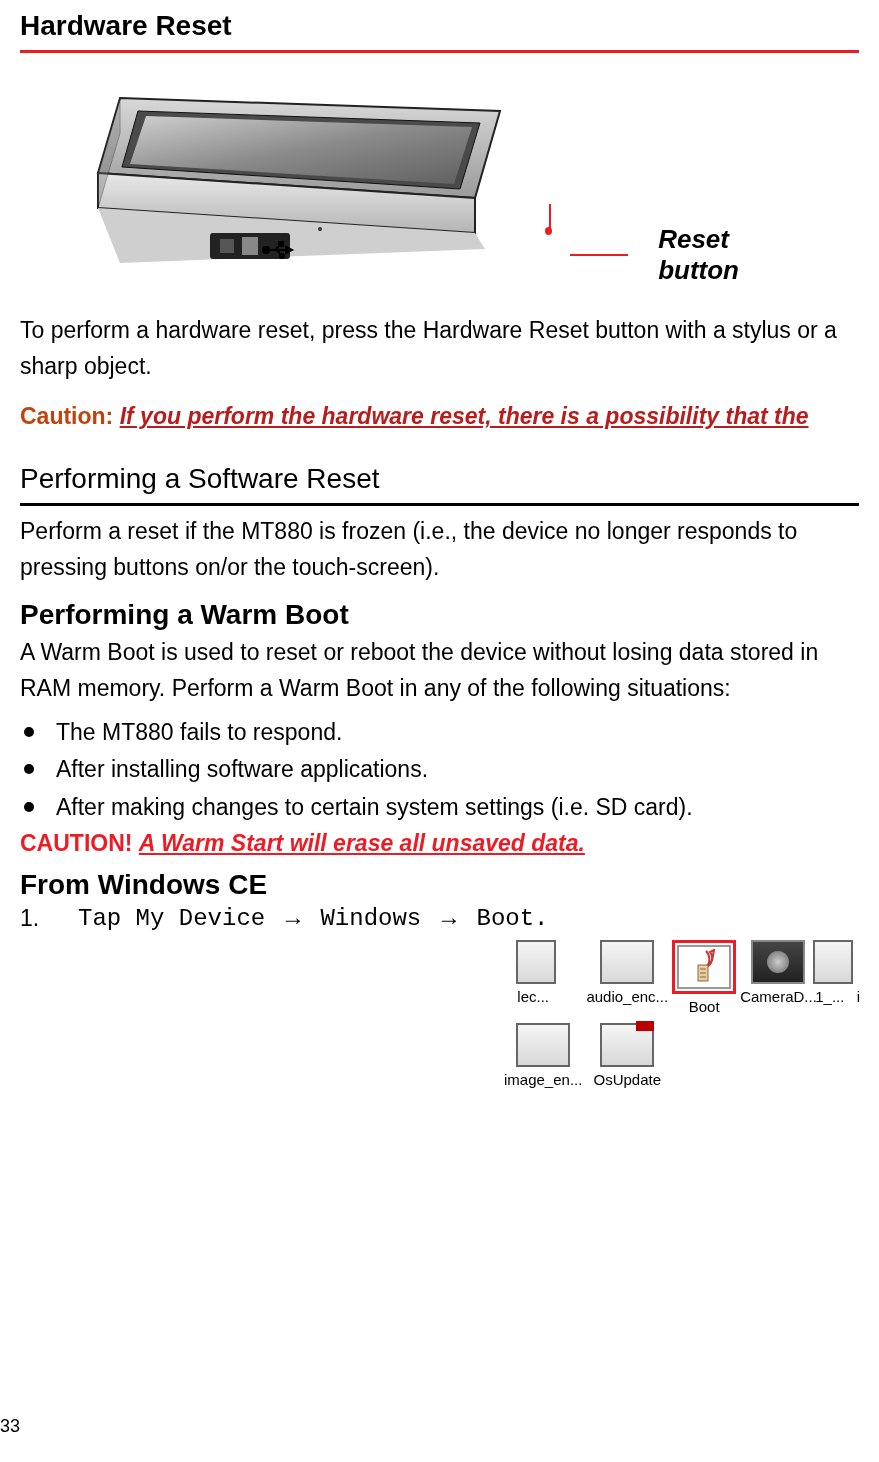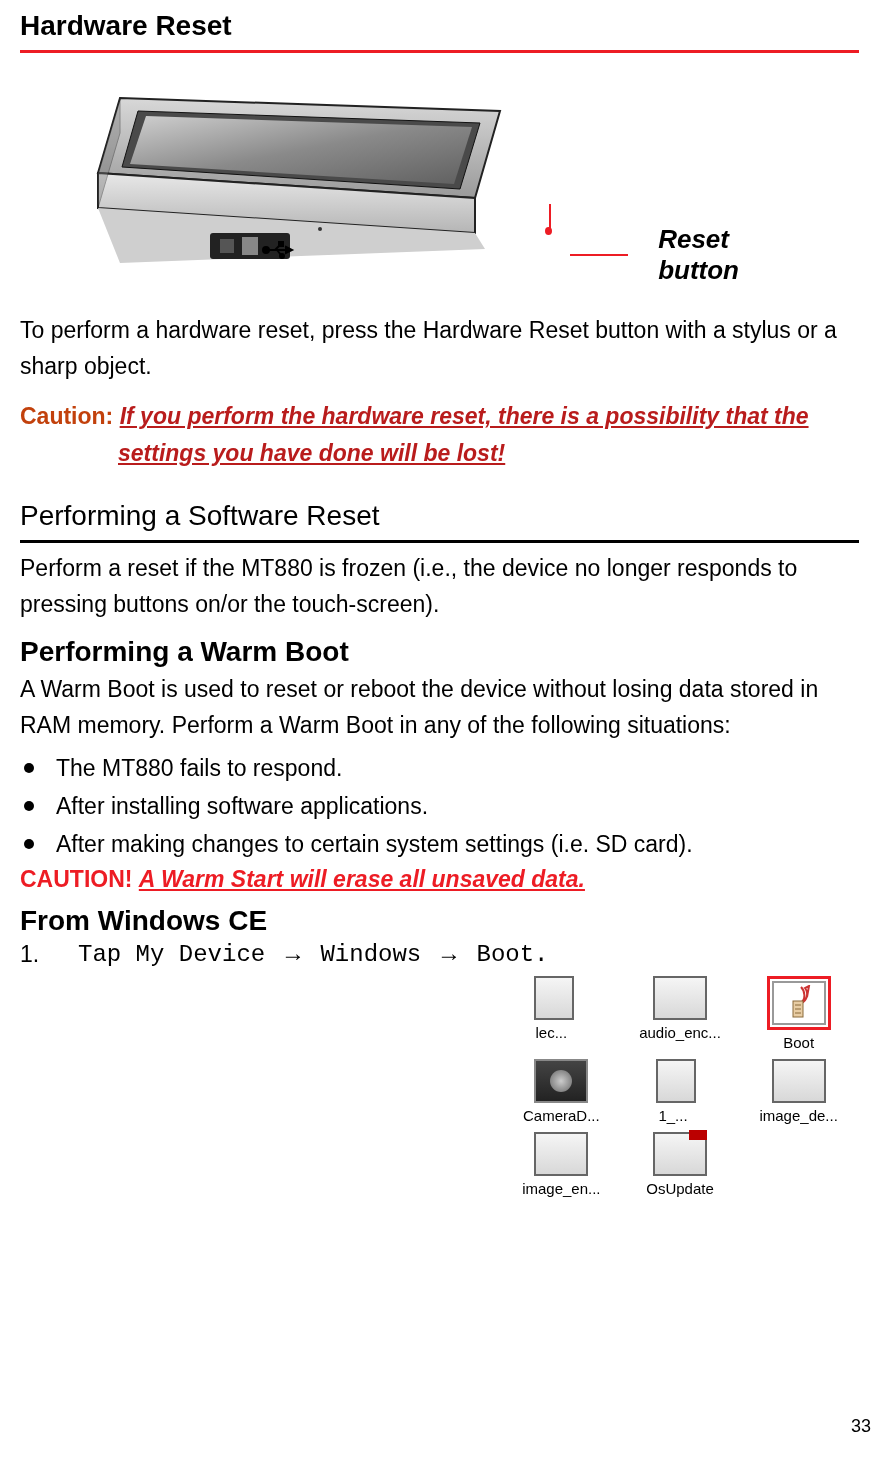--- a/index.html
+++ b/index.html
@@ -159,21 +159,21 @@
       margin-top: 2px;
       margin-left: 480px;
       width: 360px;
     }
     .screenshot-inner {
       width: 360px;
       overflow: hidden;
     }
     .icon-grid {
       display: grid;
-      grid-template-columns: repeat(3, 1fr);
+      grid-template-columns: repeat(6, 1fr);
       gap: 8px 4px;
       padding: 6px 4px;
       background: #fff;
     }
     .app-icon {
       display: flex;
       flex-direction: column;
       align-items: center;
       gap: 4px;
       font-size: 15px;
@@ -202,21 +202,21 @@
     .partial-left { margin-left: -20px; }
     .partial-row2-left { margin-left: -14px; }
     .row1-label, .row2-label {
       text-align: center;
       font-family: Tahoma, sans-serif;
     }
     .page-number {
       position: absolute;
       bottom: 25px;
       left: 0; right: 8px;
-      text-align: right;
+      text-align: left;
       font-size: 18px;
     }
   </style>
 </head>
 <body>
 
 <div class="h1">Hardware Reset</div>
 <hr class="redline">
 
 <div class="device-figure">
@@ -268,21 +268,20 @@
     <span class="vline"></span>
     <span class="hline"></span>
     <span class="reset-label">Reset button</span>
   </div>
 </div>
 
 <p class="para">To perform a hardware reset, press the Hardware Reset button with a stylus or a sharp object.</p>
 
 <div class="caution-block">
   <span class="caution-label">Caution: </span><span class="caution-body">If you perform the hardware reset, there is a possibility that the</span>
-  <span class="caution-indent"><span class="caution-body">settings you have done will be lost!</span></span>
 </div>
 
 <div class="h2">Performing a Software Reset</div>
 <hr class="blackline">
 
 <p class="para">Perform a reset if the MT880 is frozen (i.e., the device no longer responds to pressing buttons on/or the touch-screen).</p>
 
 <div class="h3">Performing a Warm Boot</div>
 <p class="para" style="margin-top:2px">A Warm Boot is used to reset or reboot the device without losing data stored in RAM memory. Perform a Warm Boot in any of the following situations:</p>
 

